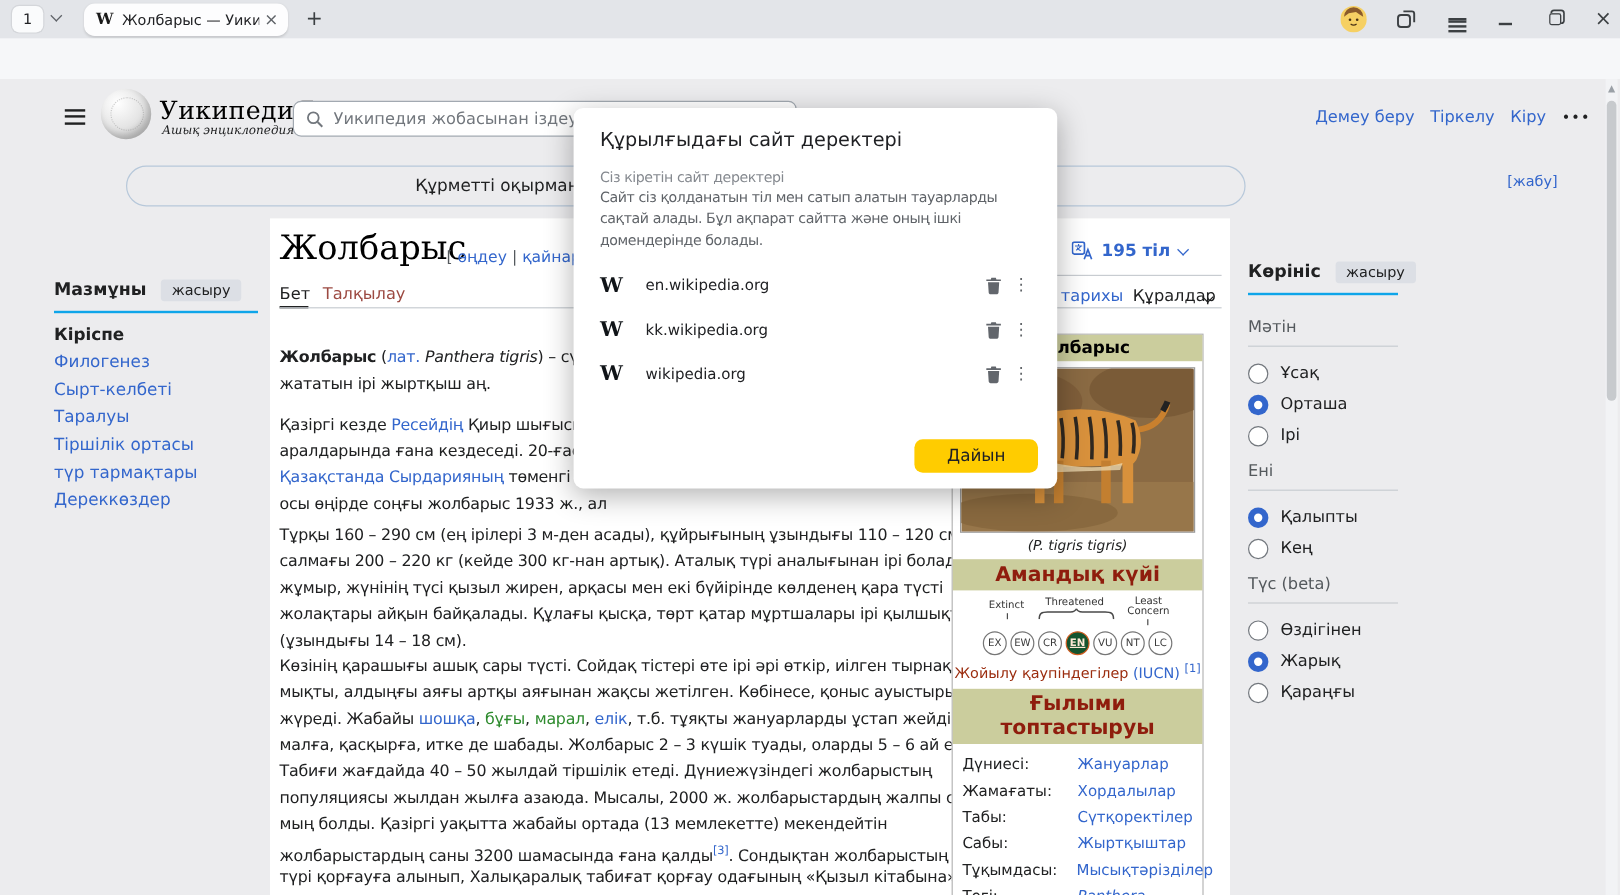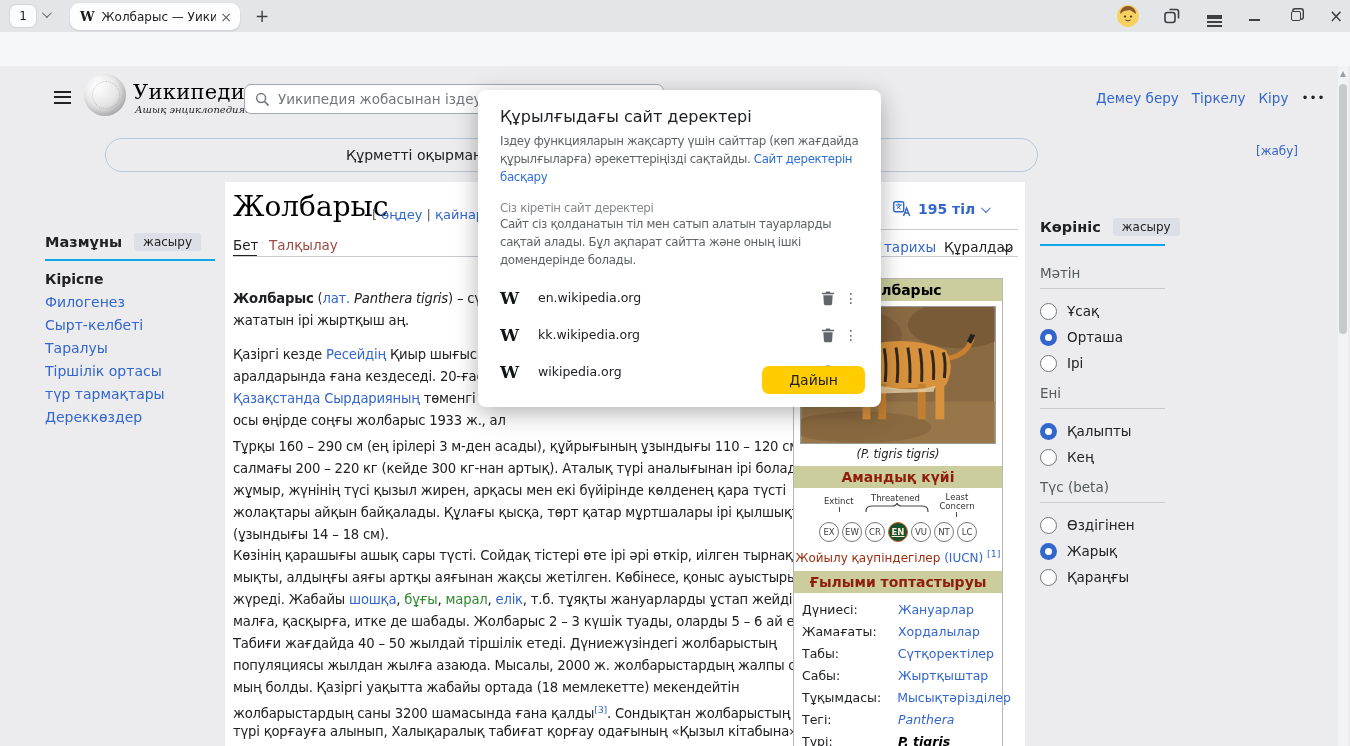--- a/index.html
+++ b/index.html
@@ -89,21 +89,21 @@
   .para { position:absolute; left:0; width:575px; }
   .tline { height:22px; line-height:22px; font-size:13.2px; letter-spacing:-0.2px; color:#202122; white-space:nowrap; }
   .s-b { font-weight:bold; }
   .s-i { font-style:italic; }
   .s-a { color:#3366cc; }
   .s-g { color:#2e8b2e; }
   .s-sup { color:#3366cc; font-size:9.5px; vertical-align:super; }
 
   
   #infobox { position:absolute; left:793px; top:278px; width:210px; background:#fff; border:1px solid #b6b6b6; font-size:12.5px; }
-  .ib-bar { background:#cbcd9d; text-align:center; font-weight:bold; padding:3px 2px; font-size:14px; color:#8f1d0d; }
+  .ib-bar { background:#cbcd9d; text-align:center; font-weight:bold; padding:3px 2px; font-size:17px; color:#8f1d0d; }
   .ib-bar.black { color:#000; font-size:14px; }
   #ib-caption { text-align:center; font-size:11.5px; color:#202122; font-style:italic; padding:3px 0 5px; }
   #status-block { padding:5px 0 6px; }
   #status-labels { position:relative; height:29px; font-size:8.5px; color:#333; }
   #lbl-extinct { position:absolute; left:30px; top:3px; }
   #lbl-extinct:after { content:""; position:absolute; left:15px; top:11px; width:1px; height:5px; background:#4a4a4a; }
   #lbl-threat { position:absolute; left:77px; top:0; }
   #brace { position:absolute; left:71px; top:10px; }
   #lbl-least { position:absolute; left:143px; top:0; text-align:center; line-height:9px; width:40px; }
   #lbl-least:after { content:""; position:absolute; left:19px; top:19px; width:1px; height:5px; background:#4a4a4a; }
@@ -356,21 +356,21 @@
         <div class="tline"><span>жолақтары айқын байқалады. Құлағы қысқа, төрт қатар мұртшалары ірі қылшықты</span></div>
         <div class="tline"><span>(ұзындығы 14 – 18 см).</span></div>
       </div>
       <div class="para" style="top: 257px;">
         <div class="tline"><span>Көзінің қарашығы ашық сары түсті. Сойдақ тістері өте ірі әрі өткір, иілген тырнақтары</span></div>
         <div class="tline"><span>мықты, алдыңғы аяғы артқы аяғынан жақсы жетілген. Көбінесе, қоныс ауыстырып, жеке</span></div>
         <div class="tline"><span>жүреді. Жабайы </span><span class="s-a">шошқа</span><span>, </span><span class="s-g">бұғы</span><span>, </span><span class="s-g">марал</span><span>, </span><span class="s-a">елік</span><span>, т.б. тұяқты жануарларды ұстап жейді, кейде</span></div>
         <div class="tline"><span>малға, қасқырға, итке де шабады. Жолбарыс 2 – 3 күшік туады, оларды 5 – 6 ай емізеді.</span></div>
         <div class="tline"><span>Табиғи жағдайда 40 – 50 жылдай тіршілік етеді. Дүниежүзіндегі жолбарыстың</span></div>
         <div class="tline"><span>популяциясы жылдан жылға азаюда. Мысалы, 2000 ж. жолбарыстардың жалпы саны 7</span></div>
-        <div class="tline"><span>мың болды. Қазіргі уақытта жабайы ортада (18 мемлекетте) мекендейтін</span></div>
+        <div class="tline"><span>мың болды. Қазіргі уақытта жабайы ортада (13 мемлекетте) мекендейтін</span></div>
         <div class="tline"><span>жолбарыстардың саны 3200 шамасында ғана қалды</span><span class="s-sup">[3]</span><span>. Сондықтан жолбарыстың барлық</span></div>
         <div class="tline"><span>түрі қорғауға алынып, Халықаралық табиғат қорғау одағының «Қызыл кітабына»</span></div>
         <div class="tline"></div>
       </div>
     </div>
 
   <div id="infobox">
     <div class="ib-bar black">Жолбарыс</div>
     <div id="ib-img-w
 rap" style="margin:5px auto 0; width:196px; height:138px; border:1px solid #9a9a9a;">
@@ -517,21 +517,20 @@
       </div>
   </div>
 
   <div id="scrollbar">
     <div id="sb-arrow"></div>
     <div id="sb-thumb"></div>
   </div>
 
   <div id="dialog">
     <div id="dialog-title">Құрылғыдағы сайт деректері</div>
-    <div class="dlg-text"><span>Іздеу функцияларын жақсарту үшін сайттар (көп жағдайда құрылғыларға) әрекеттеріңізді сақтайды. </span><span class="dlg-link">Сайт деректерін басқару</span></div>
     <div id="dialog-subtitle">Сіз кіретін сайт деректері</div>
     <div class="dlg-text">Сайт сіз қолданатын тіл мен сатып алатын тауарларды сақтай алады. Бұл ақпарат сайтта және оның ішкі домендерінде болады.</div>
     <div id="site-list">
         <div class="site-row">
           <span class="site-w">W</span>
           <span class="site-domain">en.wikipedia.org</span>
           <span class="site-trash">
             <svg width="14" height="16" viewBox="0 0 15 16">
               <path fill="#62666c" d="M5.5 1h4l.5 1.5H14V4H1V2.5h4L5.5 1zM2.5 5h10l-.6 9.2c-.05.9-.8 1.6-1.7 1.6H4.8c-.9 0-1.65-.7-1.7-1.6L2.5 5z"></path>
             </svg>

